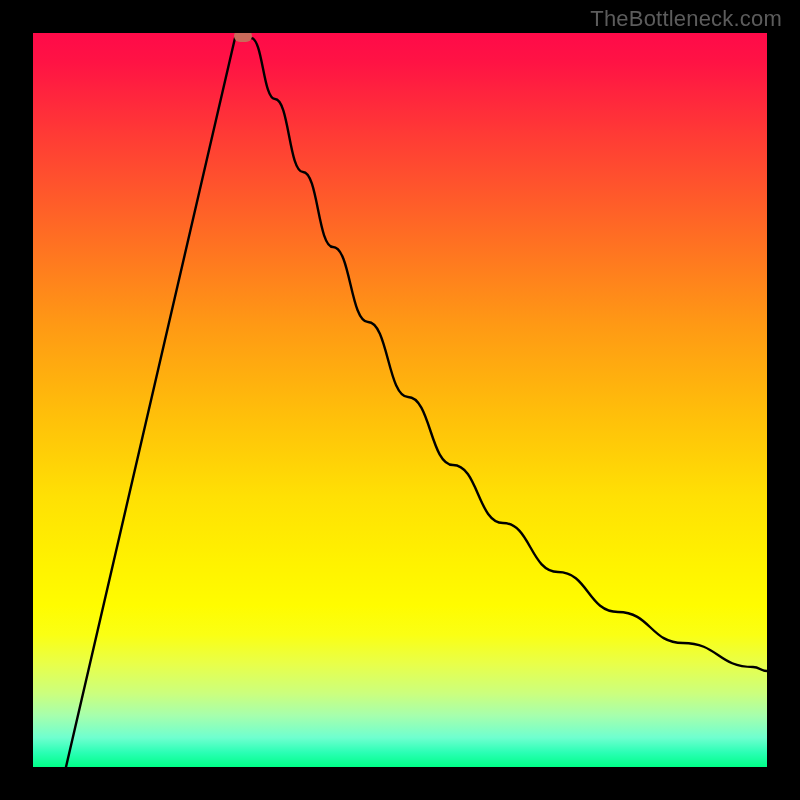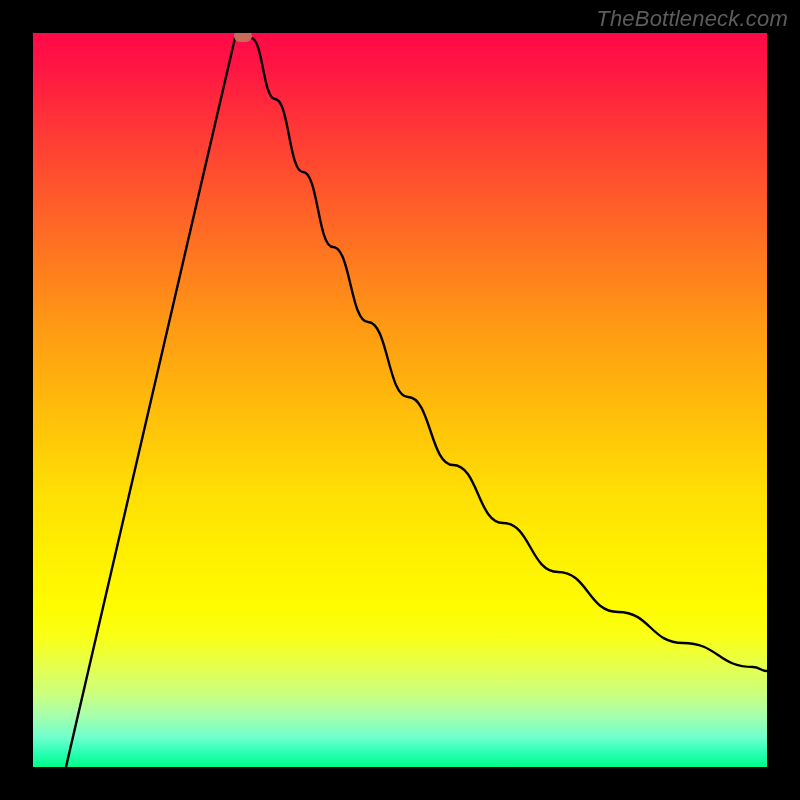--- a/index.html
+++ b/index.html
@@ -45,26 +45,25 @@
       #cbff7e 90%,
       #a6ffad 93%,
       #6fffcf 96%,
       #2bffb5 98%,
       #00ff88 100%
     );
   }
   .watermark {
     position: absolute;
     top: 6px;
-    right: 12px;
+    right: 18px;
     font-family: Arial, Helvetica, sans-serif;
     font-size: 22px;
     color: #5c5c5c;
     letter-spacing: 0.2px;
-    font-style: italic;
   }
   svg.curve {
     position: absolute;
     inset: 0;
   }
   .marker {
     position: absolute;
     width: 18px;
     height: 12px;
     border-radius: 6px;

